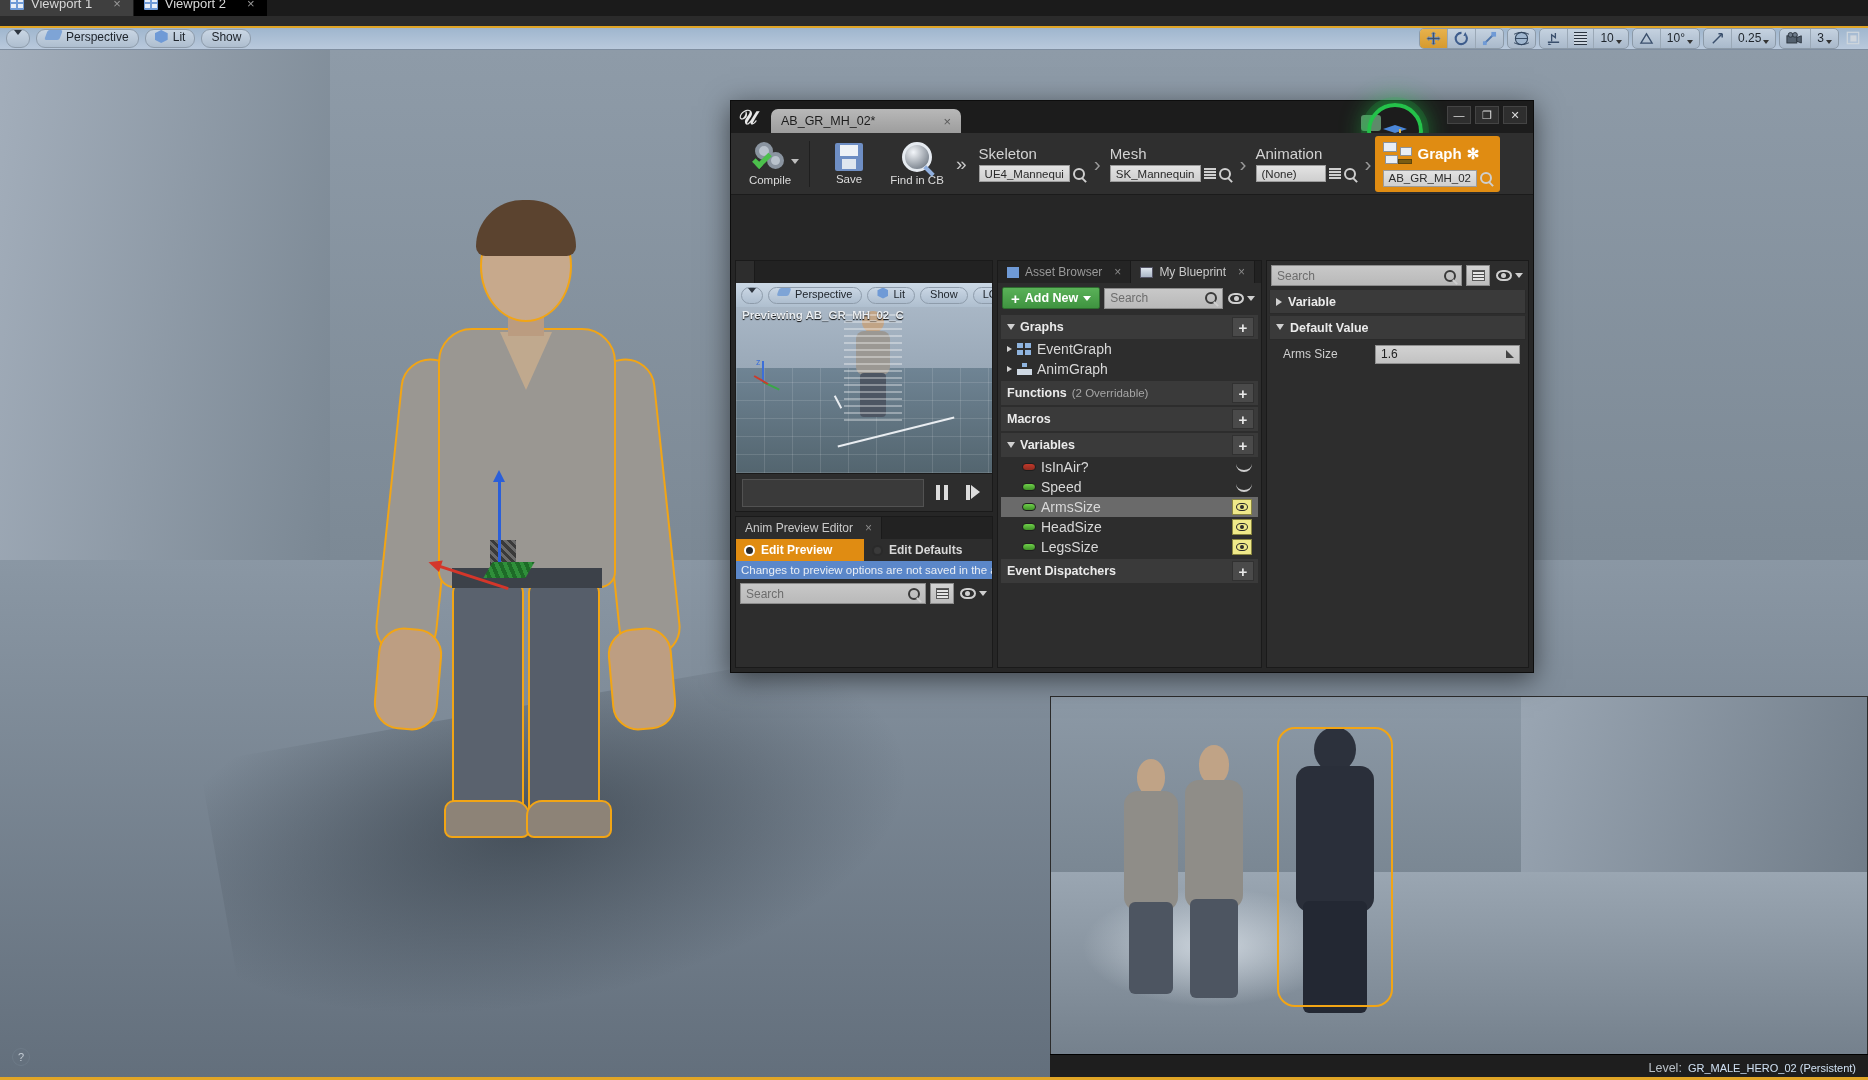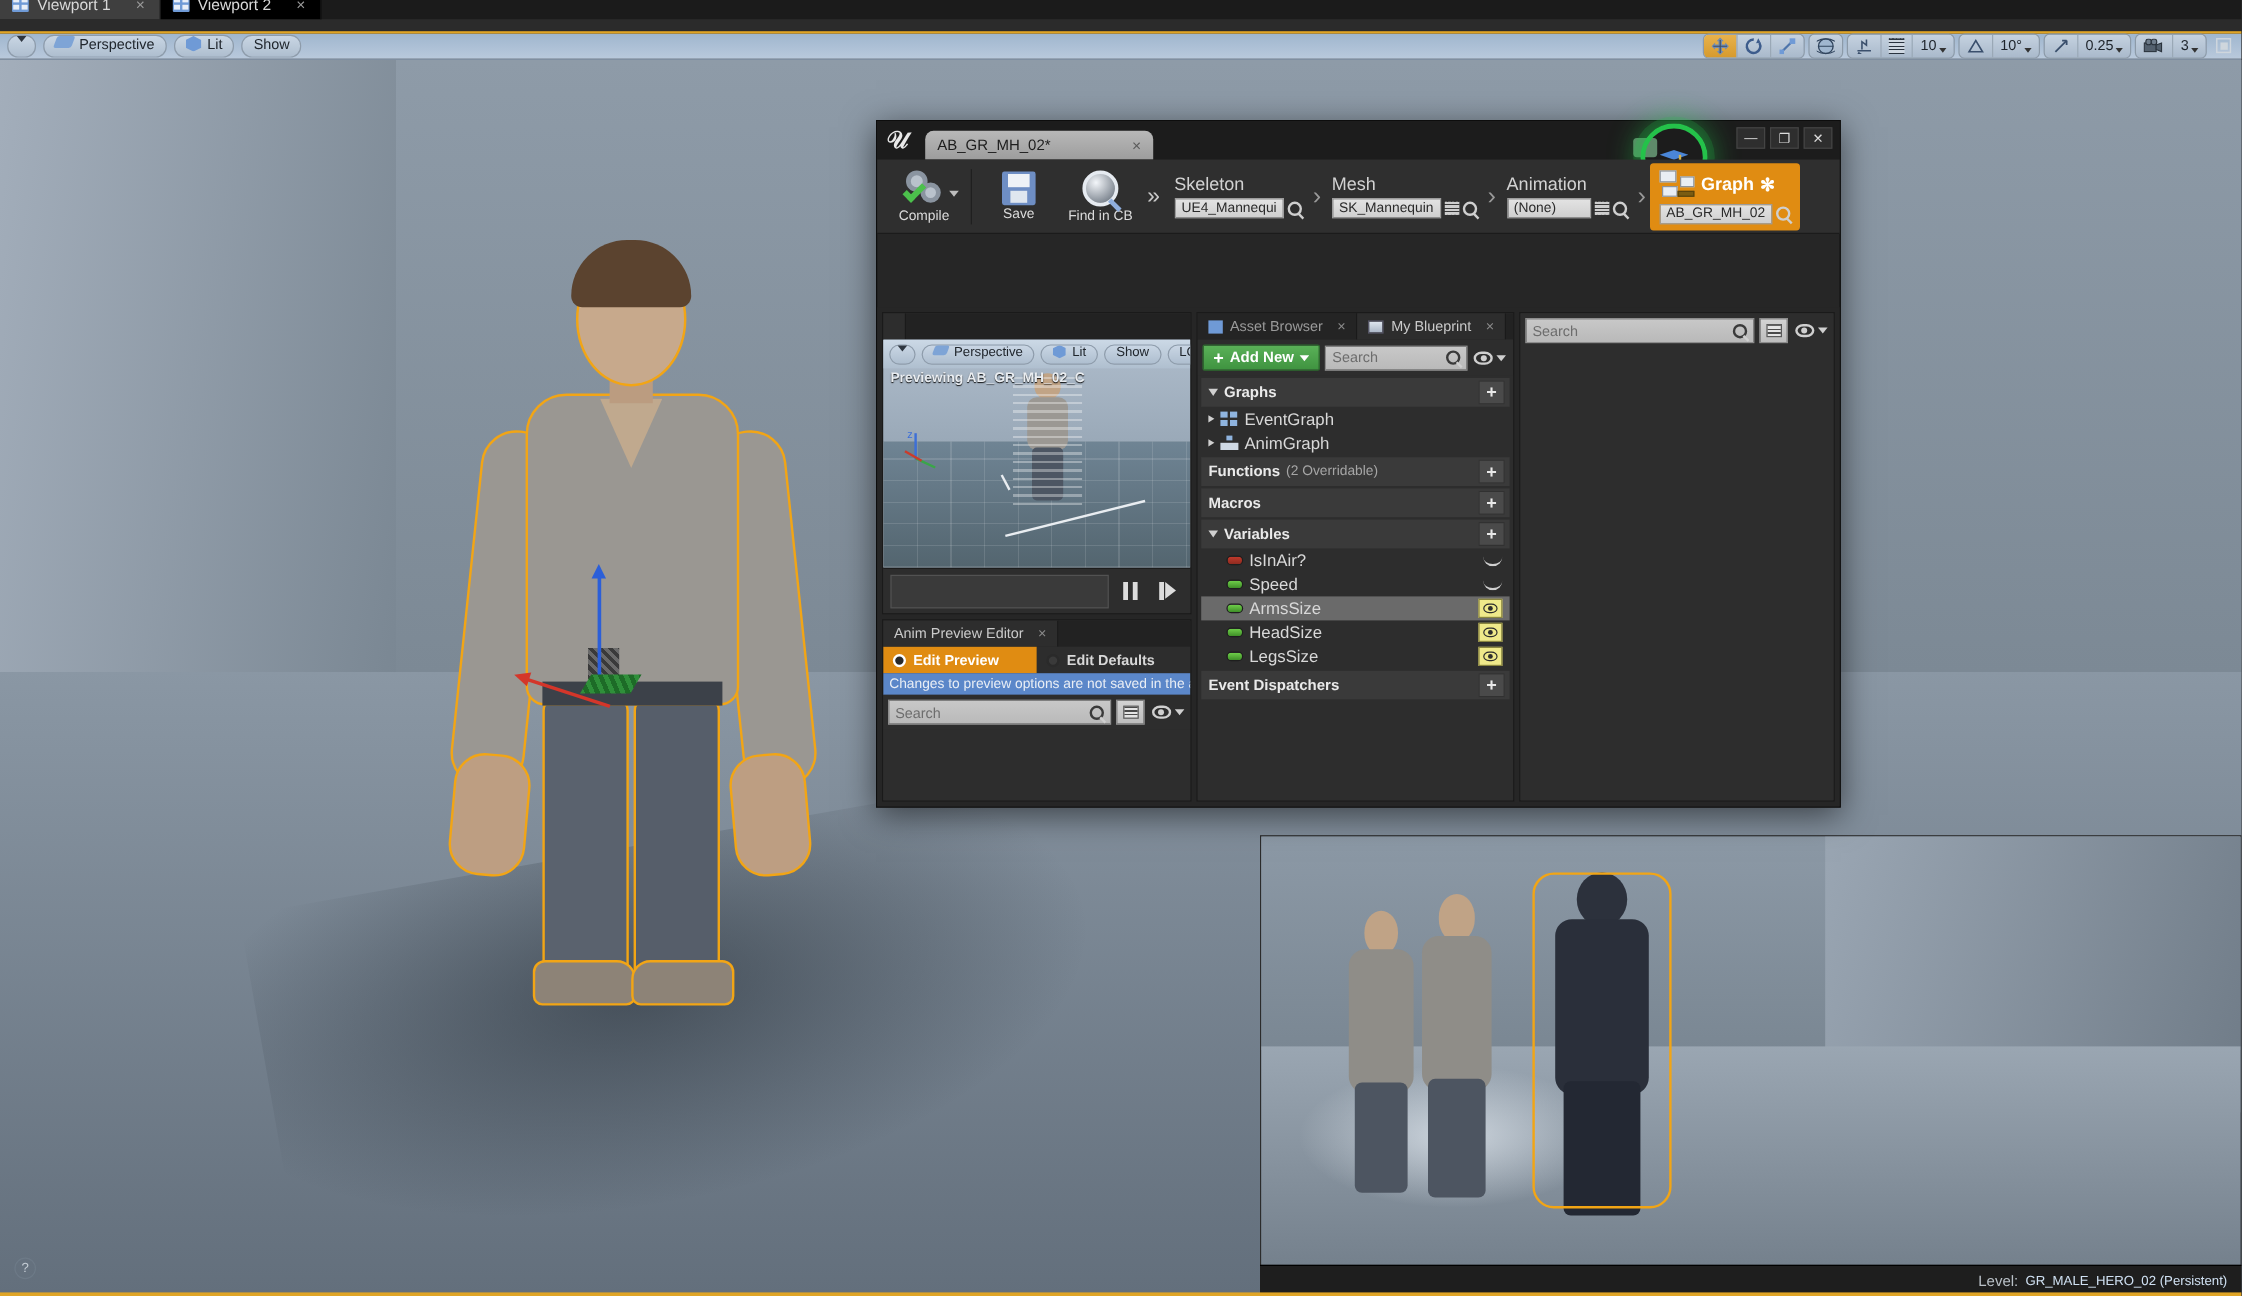--- a/index.html
+++ b/index.html
@@ -816,19 +816,36 @@
             <div class="sq-btn">
                 <span class="grid-ico"></span>
               </div>
             <div class="sq-btn" style="background:none;border:none;width:30px;gap:3px;">
               <span class="eye">
                   <i></i>
                 </span>
                 <span class="dd-caret"></span>
             </div>
           </div>
+          <div style="padding:0 2px;">
+            <div class="cat-row">
+              <span class="tri"></span>
+              <span>Variable</span>
+            </div>
+            <div class="cat-row">
+              <span class="tri open"></span>
+              <span>Default Value</span>
+            </div>
+            <div class="det-row">
+              <span class="det-lab">Arms Size</span>
+              <span class="det-val">
+                <span>1.6</span>
+                <span class="resize-ico"></span>
+              </span>
+            </div>
+          </div>
           <div class="spacer"></div>
         </div>
       </div>
 
     </div>
   </div>
 </div>
 
 </body></html>

